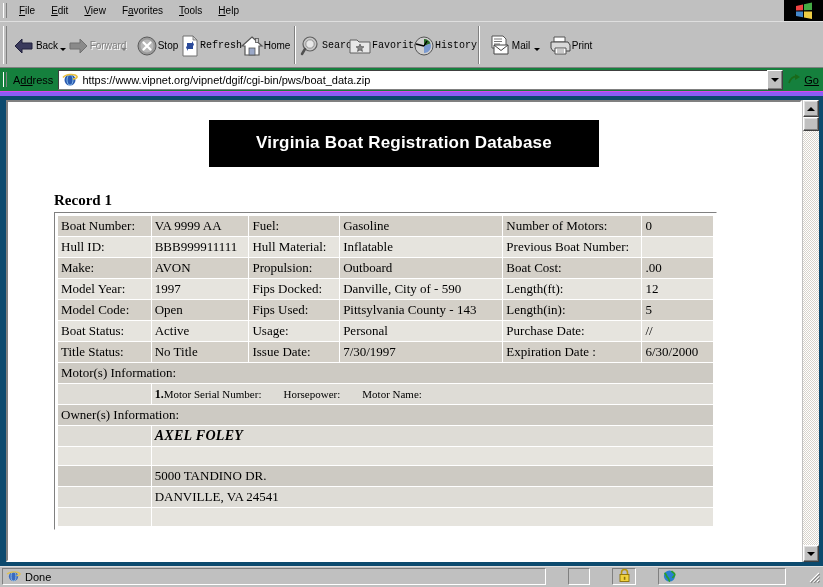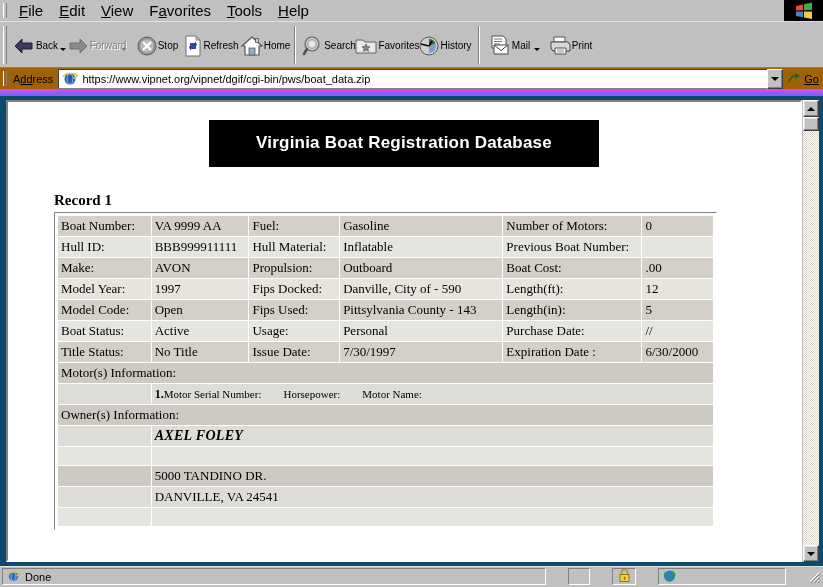--- a/index.html
+++ b/index.html
@@ -27,21 +27,21 @@
     border-bottom: 1px solid #c0c0c0;
     position: relative;
   }
   .grip {
     width: 4px; height: 15px;
     margin-left: 3px; margin-right: 4px;
     border-left: 1px solid #ffffff;
     border-right: 1px solid #808080;
   }
   .menu-item {
-    font-size: 15px;
+    font-size: 10px;
     color: #000;
     padding: 2px 8px 2px 8px;
     white-space: nowrap;
     line-height: 13px;
   }
   .menu-item u { text-decoration: underline; }
   .winlogo {
     position: absolute;
     right: 0; top: 0;
     width: 39px; height: 21px;
@@ -67,21 +67,21 @@
     border-right: 1px solid #808080;
   }
   .tbtn {
     width: 50px;
     display: flex;
     flex-direction: row;
     align-items: center;
     justify-content: center;
     padding-top: 2px;
   }
-  .tbtn.wide { width: 58px; }
+  .tbtn.wide { width: 58px; font-family: Liberation Mono, monospace; }
   .tbtn .ic { height: 26px; display:flex; align-items:center; justify-content:center; }
   .tbtn .lbl {
     font-size: 10px;
     color: #000;
     line-height: 12px;
     margin-top: 1px;
     white-space: nowrap;
   }
   .tbtn.disabled .lbl { color: #808080; text-shadow: 1px 1px 0 #fff; }
   .dropcaret {
@@ -98,24 +98,24 @@
   .tb-sep {
     width: 2px; height: 38px; align-self: center;
     border-left: 1px solid #808080;
     border-right: 1px solid #ffffff;
     margin: 0 4px;
   }
 
   
   .addrbar {
     height: 24px;
-    background: #a16207;
+    background: #15803d;
     display: flex;
     align-items: center;
-    border-bottom: 3px solid #d946ef;
+    border-bottom: 1px solid #d946ef;
     position: relative;
   }
   .addr-label {
     font-size: 11px; color: #000;
     padding: 0 5px 0 2px;
   }
   .addr-label u { text-decoration: underline; }
   .addr-field {
     flex: 1;
     height: 20px;

